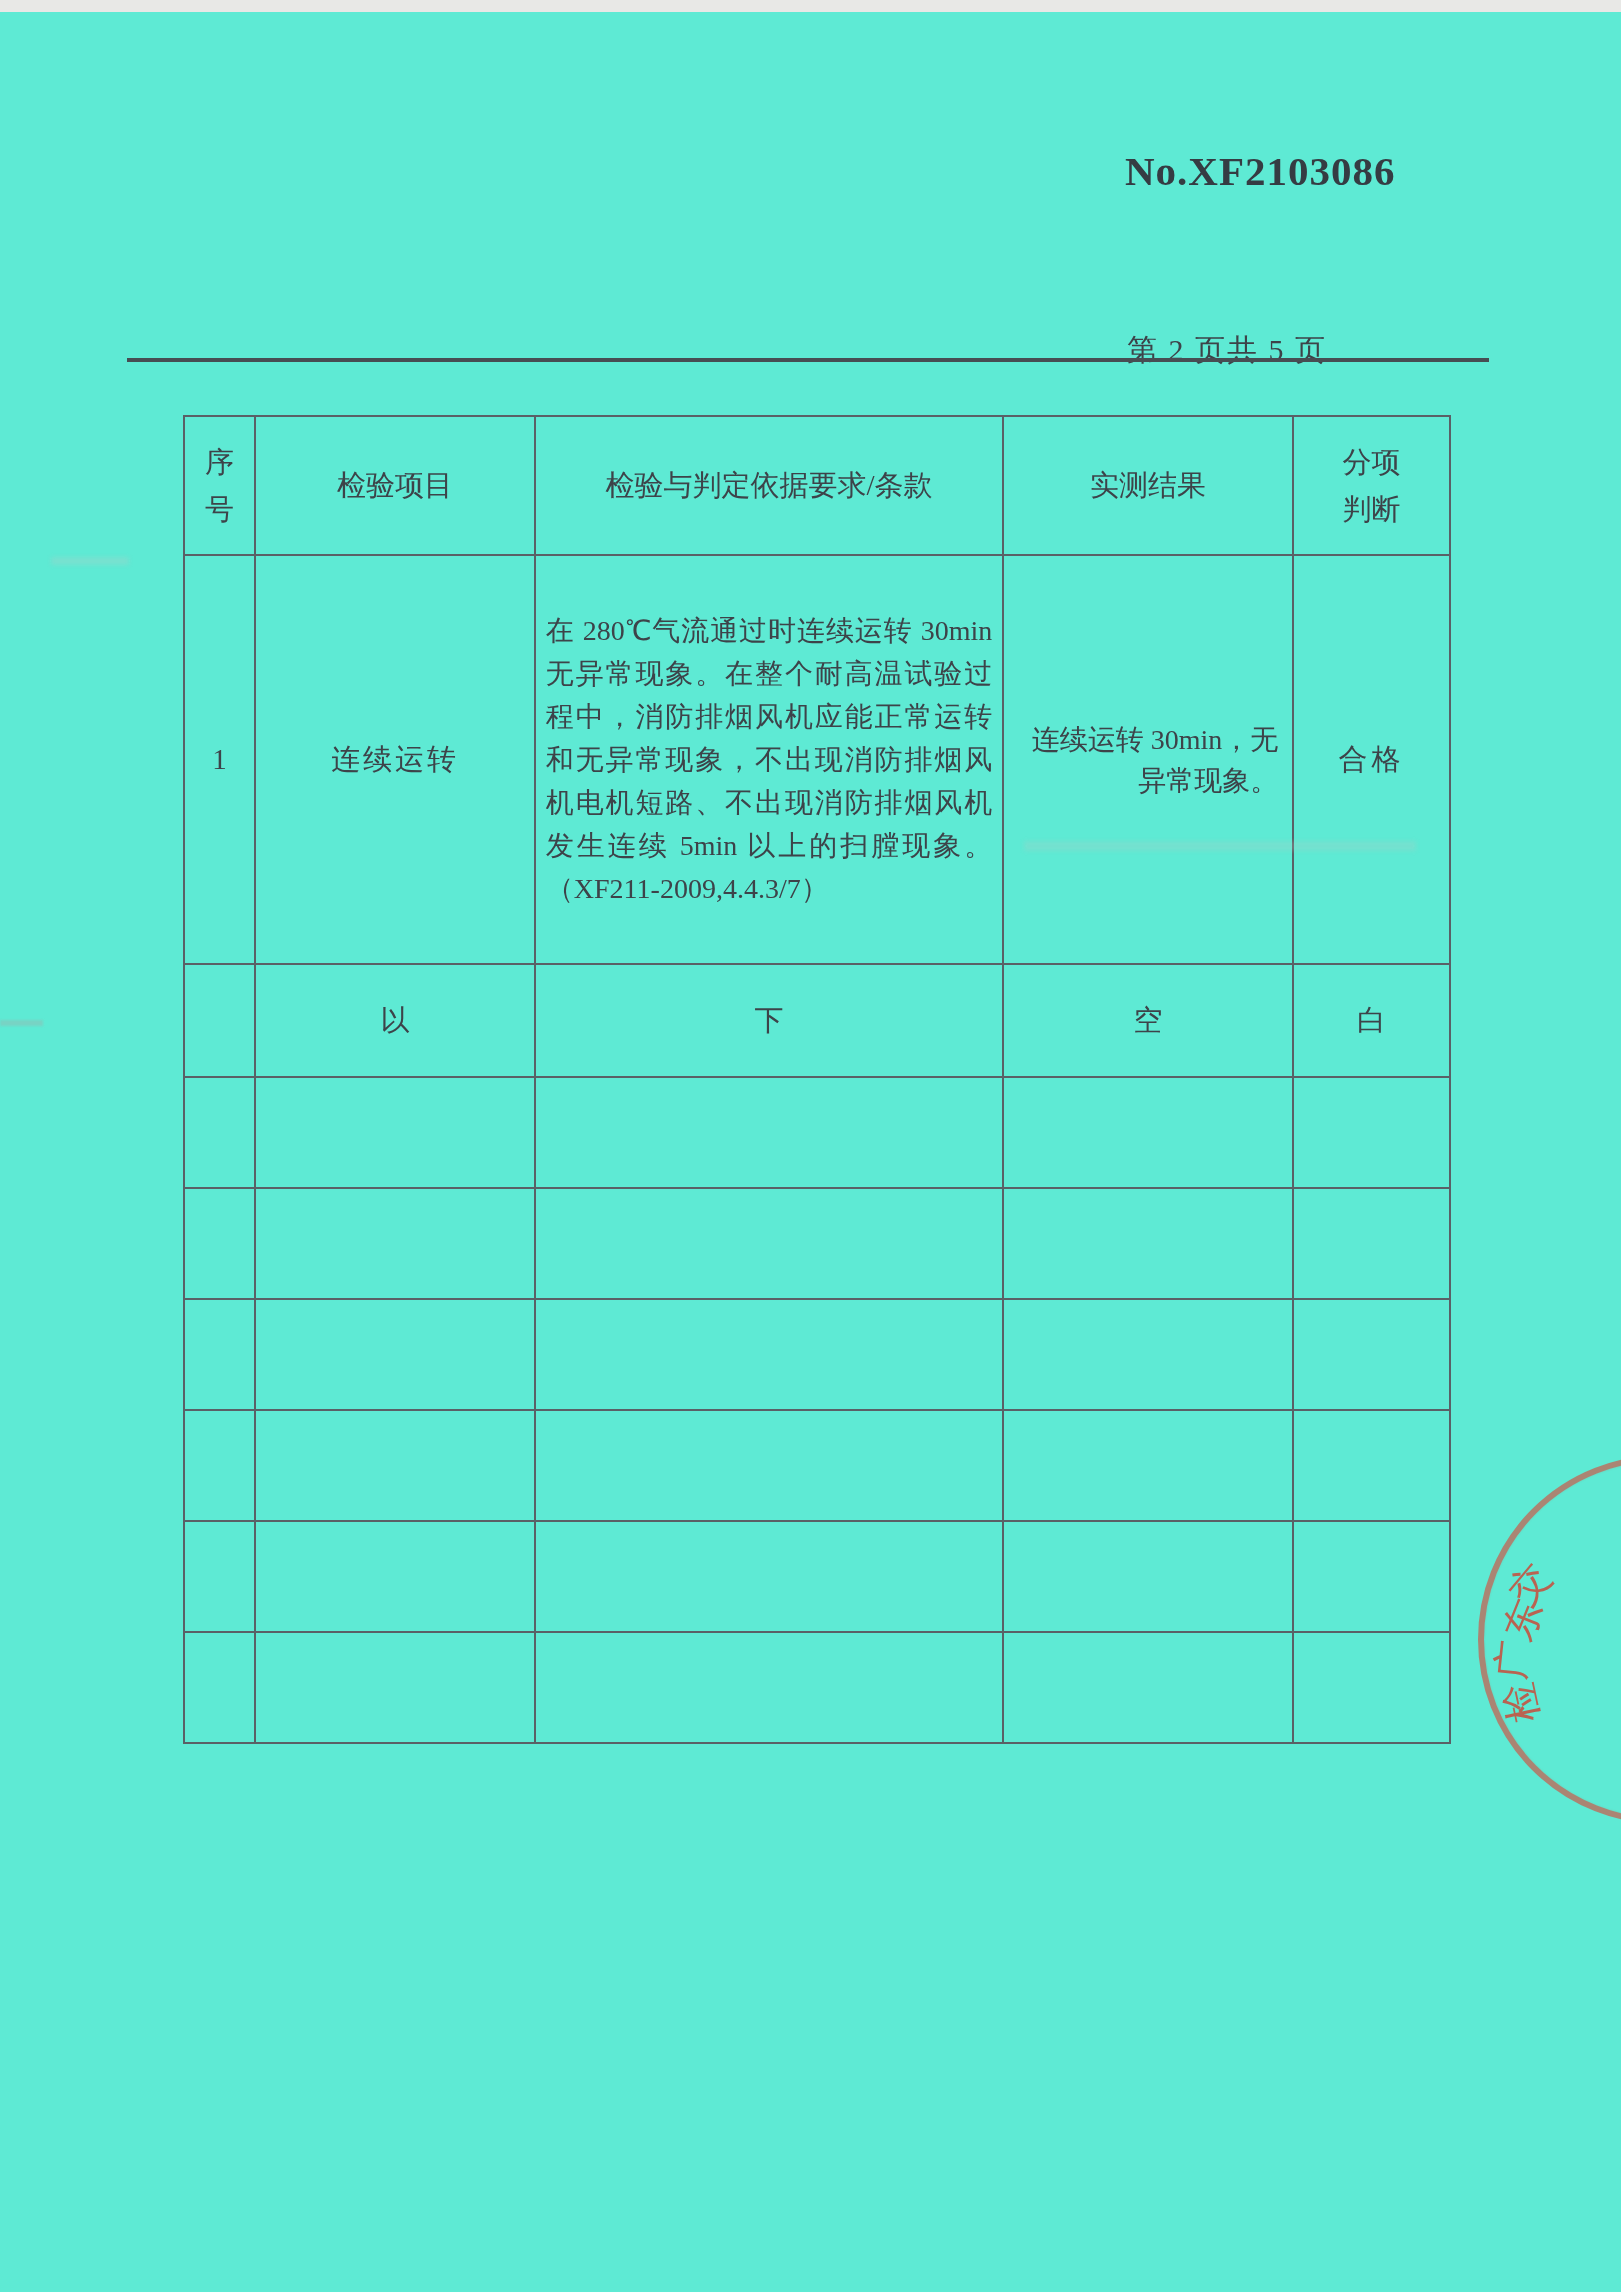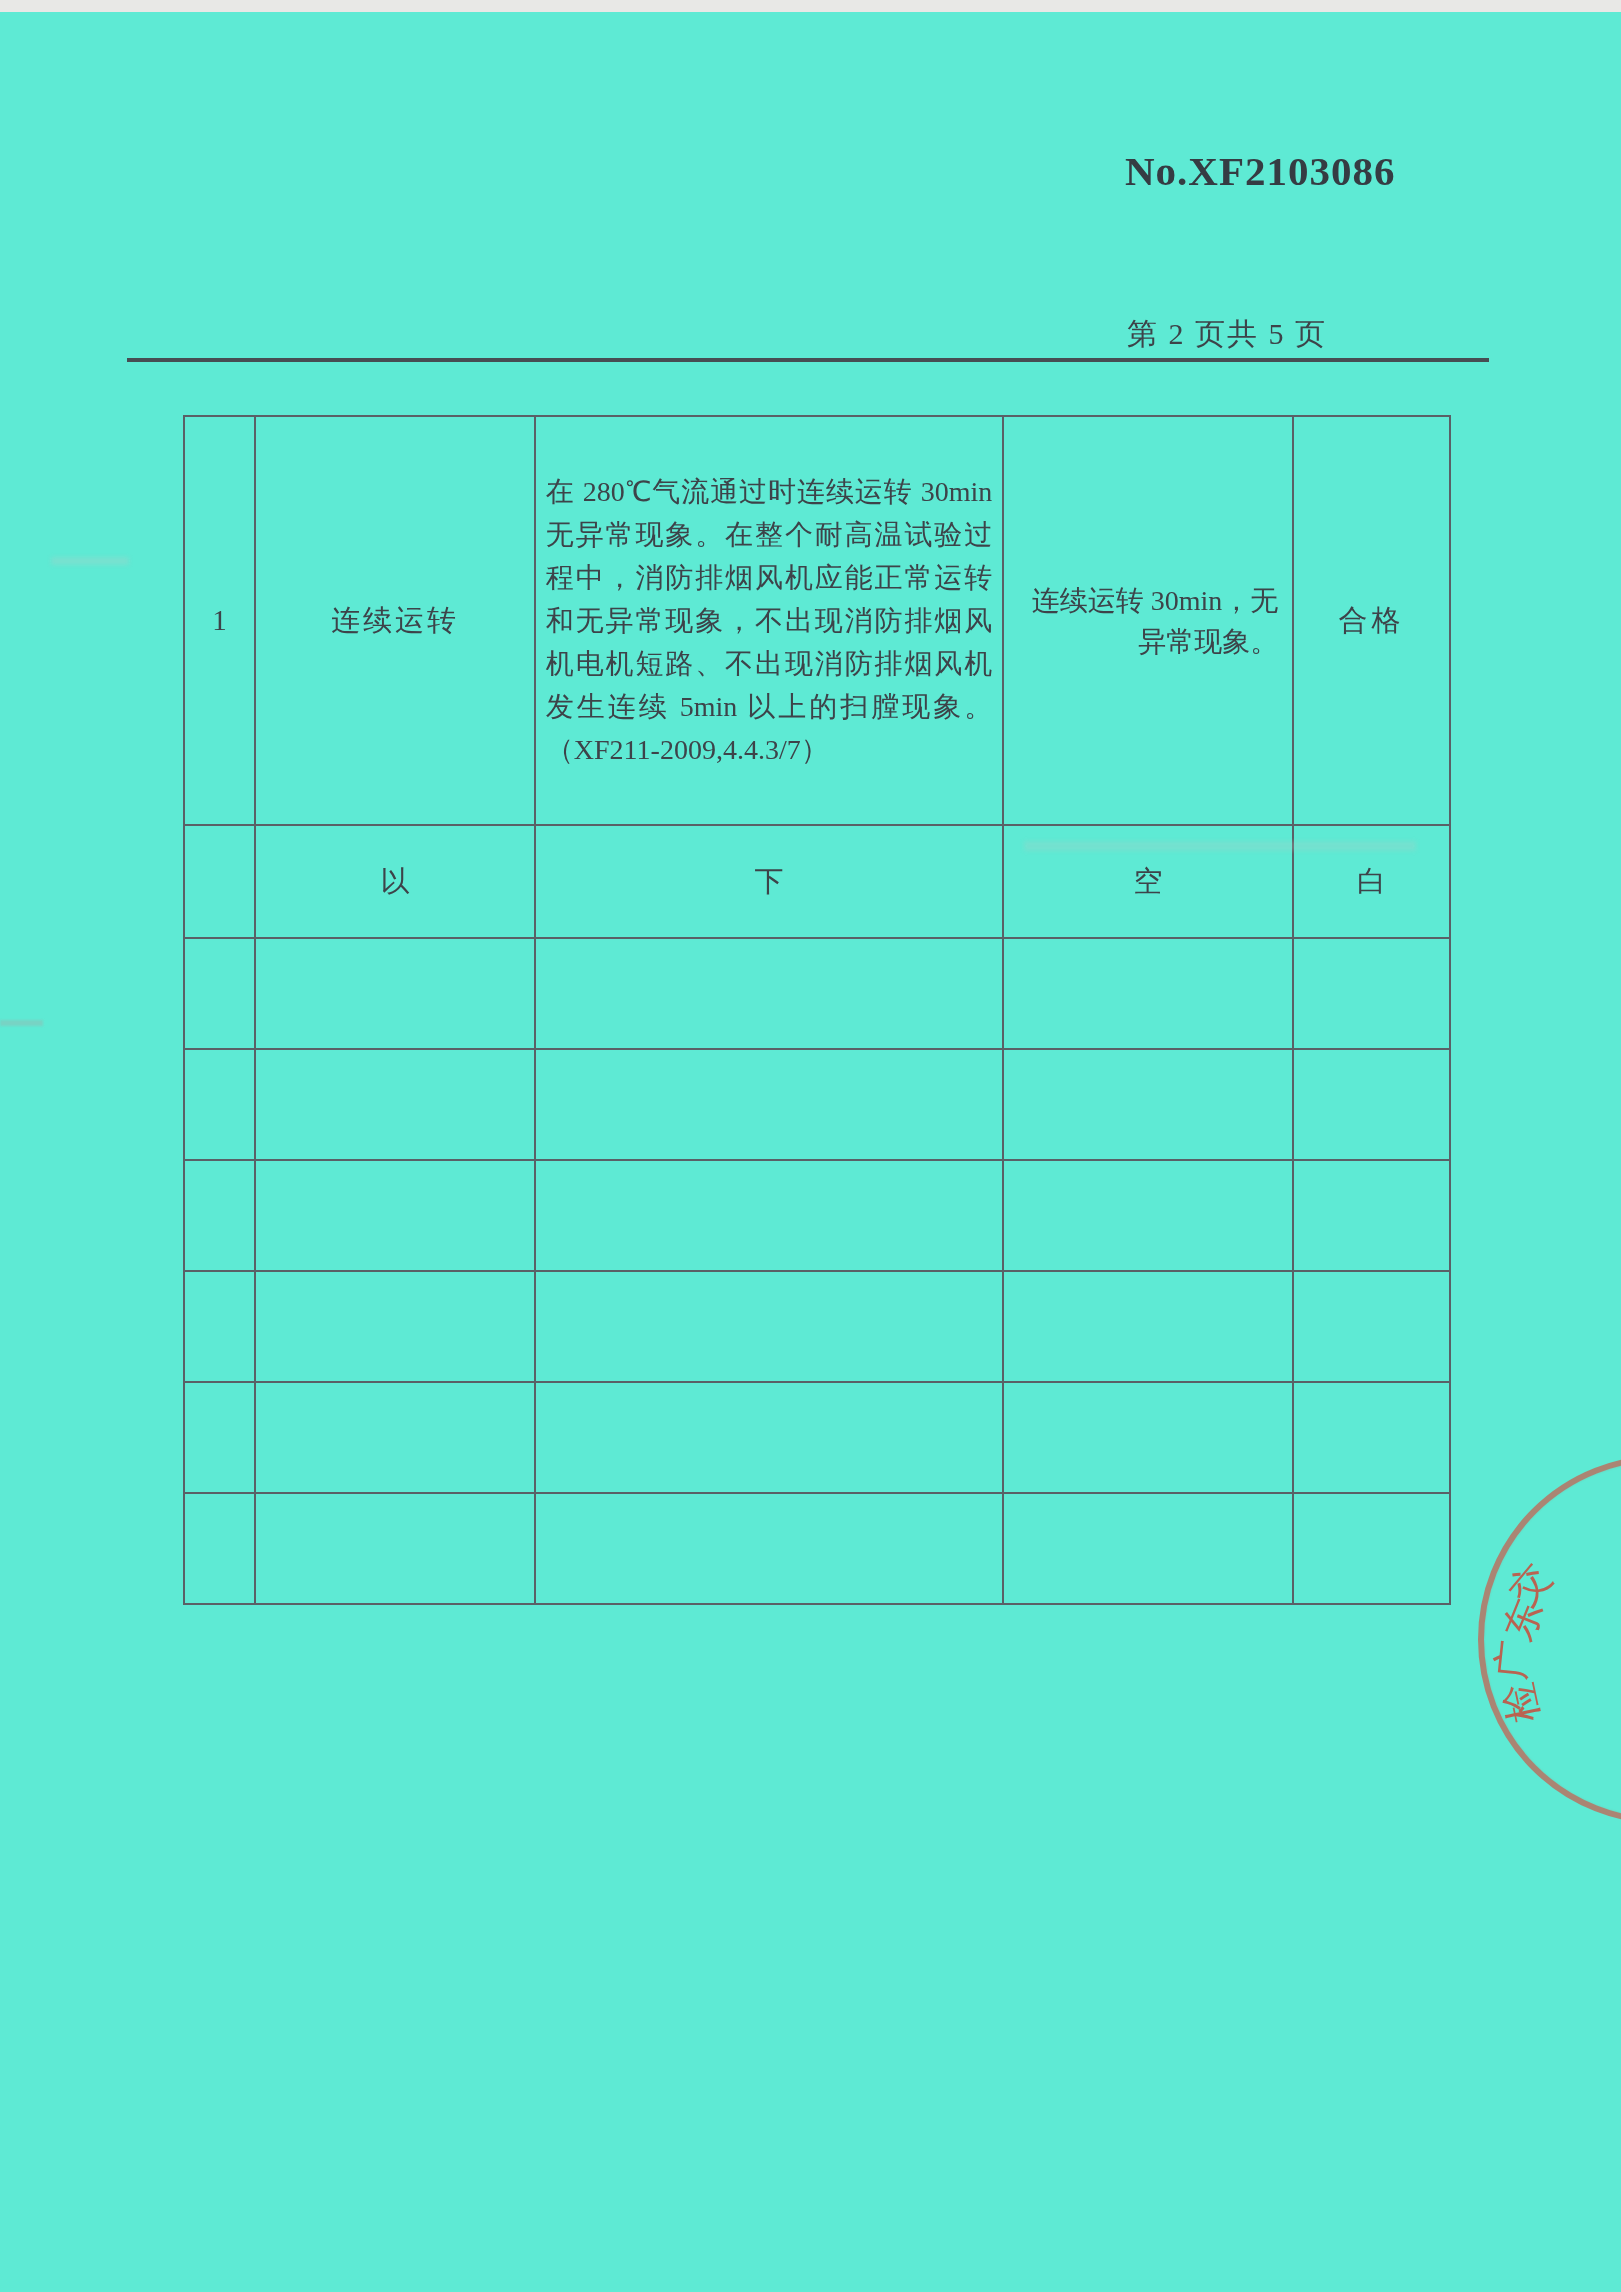--- a/index.html
+++ b/index.html
@@ -17,21 +17,21 @@
   .report-no{
     position:absolute;left:1125px;top:135px;
     font-size:41px;font-weight:bold;letter-spacing:1px;color:#353c43;
   }
   .title{
     position:absolute;left:127px;top:239px;width:1362px;
     text-align:center;font-size:56px;font-weight:bold;color:#30363c;
     word-spacing:25.5px;letter-spacing:3.9px;
   }
   .page-indicator{
-    position:absolute;left:1127px;top:302px;
+    position:absolute;left:1127px;top:318px;
     font-size:30px;color:#3d4349;letter-spacing:2px;
   }
   .title-rule{
     position:absolute;left:127px;top:346px;width:1362px;height:3.9px;
     background:#474d53;
   }
   
   table.report{
     position:absolute;left:183px;top:403px;
     width:1265px;border-collapse:collapse;table-layout:fixed;
@@ -114,20 +114,27 @@
 
   <table class="report">
     <colgroup>
       <col style="width:71px">
       <col style="width:280px">
       <col style="width:468px">
       <col style="width:290px">
       <col style="width:157px">
     </colgroup>
     <tbody>
+      <tr class="r-head">
+        <th><span class="hdr-narrow">序号</span></th>
+        <th><span>检验项目</span></th>
+        <th><span>检验与判定依据要求/条款</span></th>
+        <th><span>实测结果</span></th>
+        <th><span class="hdr-two">分项判断</span></th>
+      </tr>
 
       <tr class="r-main">
         <td>1</td>
         <td><span class="item-text">连续运转</span></td>
         <td class="cell-basis">
           <div class="basis-text">在 280℃气流通过时连续运转 30min 无异常现象。在整个耐高温试验过程中，消防排烟风机应能正常运转和无异常现象，不出现消防排烟风机电机短路、不出现消防排烟风机发生连续 5min 以上的扫膛现象。（XF211-2009,4.4.3/7）</div>
         </td>
         <td class="cell-result">
           <div class="result-text">连续运转 30min，无异常现象。</div>
         </td>

